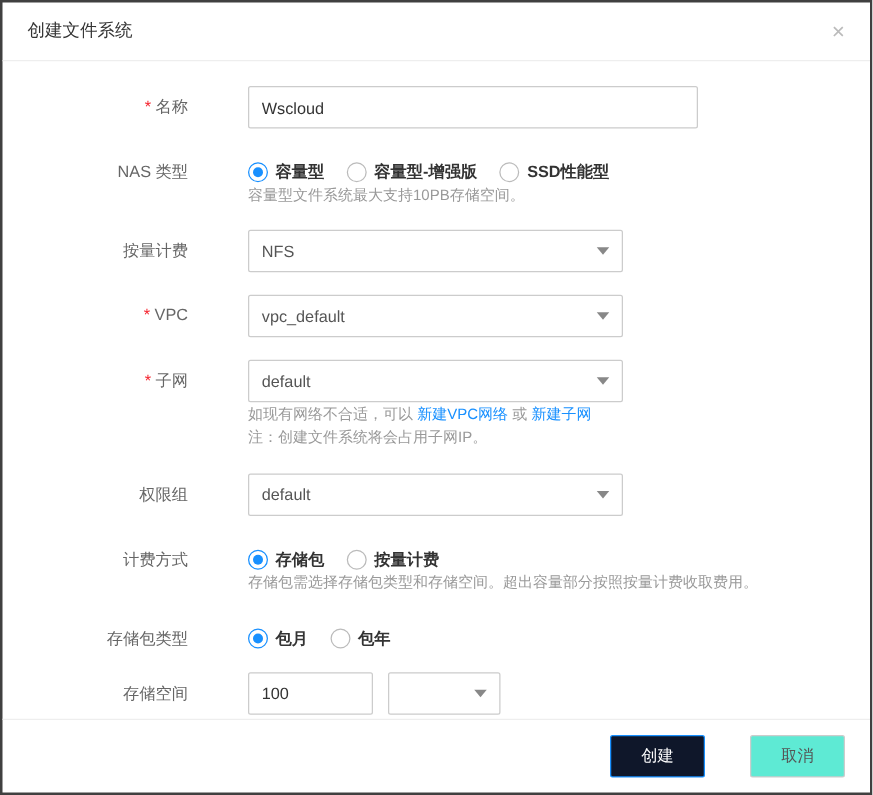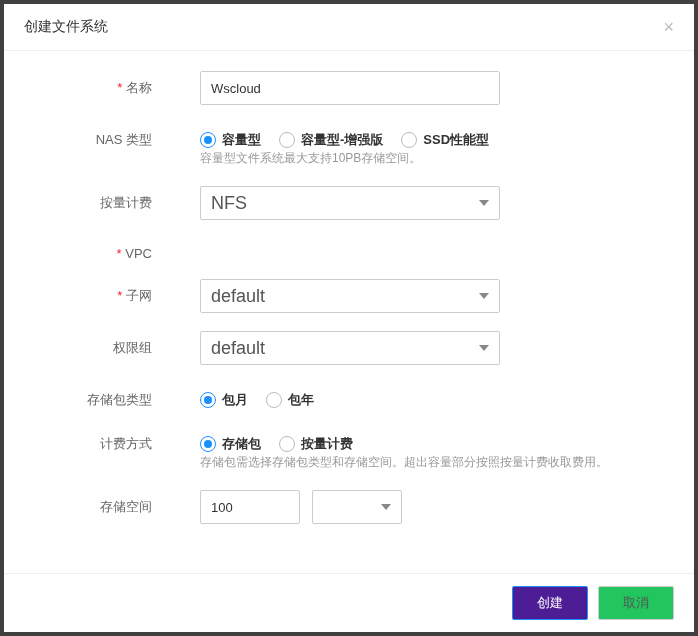--- a/index.html
+++ b/index.html
@@ -8,21 +8,21 @@
       font-size: 13px;
       color: #333;
       background: #fff;
       width: 698px;
       height: 636px;
       position: relative;
     }
     .dialog {
       width: 698px;
       height: 636px;
-      border: 4px solid #404040;
+      border: 2px solid #404040;
       display: flex;
       flex-direction: column;
     }
     .dialog-header {
       padding: 14px 20px;
       border-bottom: 1px solid #eee;
       display: flex;
       justify-content: space-between;
       align-items: center;
     }
@@ -58,37 +58,37 @@
       flex-shrink: 0;
     }
     .required::before {
       content: "* ";
       color: #f5222d;
     }
     .form-control {
       flex: 1;
     }
     .text-input {
-      width: 300px;
+      width: 360px;
       height: 34px;
       padding: 0 10px;
       border: 1px solid #ccc;
       border-radius: 2px;
       font-size: 13px;
       color: #333;
       outline: none;
     }
     .text-input.narrow { width: 100px; }
     .select-input {
       width: 300px;
       height: 34px;
       padding: 0 28px 0 10px;
       border: 1px solid #ccc;
       border-radius: 2px;
-      font-size: 18px;
+      font-size: 13px;
       color: #555;
       background: #fff;
       cursor: pointer;
       position: relative;
       display: flex;
       align-items: center;
     }
     .select-input::after {
       content: "";
       position: absolute;
@@ -162,28 +162,29 @@
       height: 34px;
       padding: 0 18px;
       border-radius: 2px;
       font-size: 13px;
       cursor: pointer;
       display: flex;
       align-items: center;
       justify-content: center;
     }
     .btn-primary {
-      background: #4c1d95;
+      background: #0f172a;
       color: #fff;
       border: 1px solid #1890ff;
     }
     .btn-default {
-      background: #22c55e;
+      background: #5eead4;
       color: #555;
       border: 1px solid #ccc;
+      margin-left: 26px;
     }
   </style>
 </head>
 <body>
 
 <div class="dialog">
   <div class="dialog-header">
     <div class="dialog-title">创建文件系统</div>
     <div class="close-btn">×</div>
   </div>
@@ -222,70 +223,80 @@
       <div class="form-label">按量计费</div>
       <div class="form-control">
         <div class="select-input">
           <span>NFS</span>
         </div>
       </div>
     </div>
 
     <div class="form-row">
       <div class="form-label required">VPC</div>
+      <div class="form-control">
+        <div class="select-input">
+          <span>vpc_default</span>
+        </div>
+      </div>
     </div>
 
     <div class="form-row">
       <div class="form-label required">子网</div>
       <div class="form-control">
         <div class="select-input">
           <span>default</span>
         </div>
+        <div class="hint-text">
+          <span>如现有网络不合适，可以 </span><span class="link">新建VPC网络</span><span> 或 </span><span class="link">新建子网</span>
+          <br>
+          <span>注：创建文件系统将会占用子网IP。</span>
+        </div>
       </div>
     </div>
 
     <div class="form-row">
       <div class="form-label">权限组</div>
       <div class="form-control">
         <div class="select-input">
           <span>default</span>
         </div>
       </div>
     </div>
 
     <div class="form-row">
+      <div class="form-label">计费方式</div>
+      <div class="form-control">
+        <div class="radio-group">
+          <div class="radio-item">
+            <span class="radio-circle checked"></span>
+            <span>存储包</span>
+          </div>
+          <div class="radio-item">
+            <span class="radio-circle"></span>
+            <span>按量计费</span>
+          </div>
+        </div>
+        <div class="hint-text">存储包需选择存储包类型和存储空间。超出容量部分按照按量计费收取费用。</div>
+      </div>
+    </div>
+
+    <div class="form-row">
       <div class="form-label">存储包类型</div>
       <div class="form-control">
         <div class="radio-group">
           <div class="radio-item">
             <span class="radio-circle checked"></span>
             <span>包月</span>
           </div>
           <div class="radio-item">
             <span class="radio-circle"></span>
             <span>包年</span>
           </div>
         </div>
-      </div>
-    </div>
-
-    <div class="form-row">
-      <div class="form-label">计费方式</div>
-      <div class="form-control">
-        <div class="radio-group">
-          <div class="radio-item">
-            <span class="radio-circle checked"></span>
-            <span>存储包</span>
-          </div>
-          <div class="radio-item">
-            <span class="radio-circle"></span>
-            <span>按量计费</span>
-          </div>
-        </div>
-        <div class="hint-text">存储包需选择存储包类型和存储空间。超出容量部分按照按量计费收取费用。</div>
       </div>
     </div>
 
     <div class="form-row">
       <div class="form-label">存储空间</div>
       <div class="form-control">
         <div class="inline-controls">
           <input class="text-input narrow" value="100" style="">
           <div class="select-input narrow">
             

